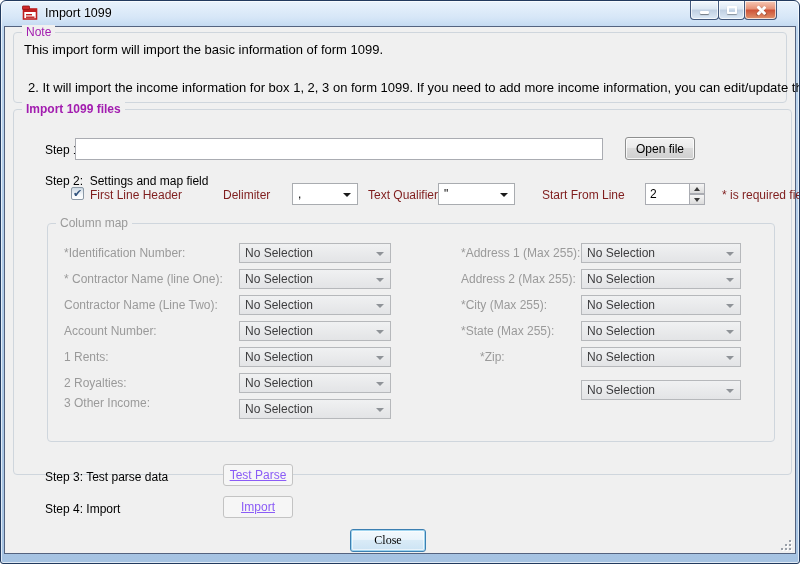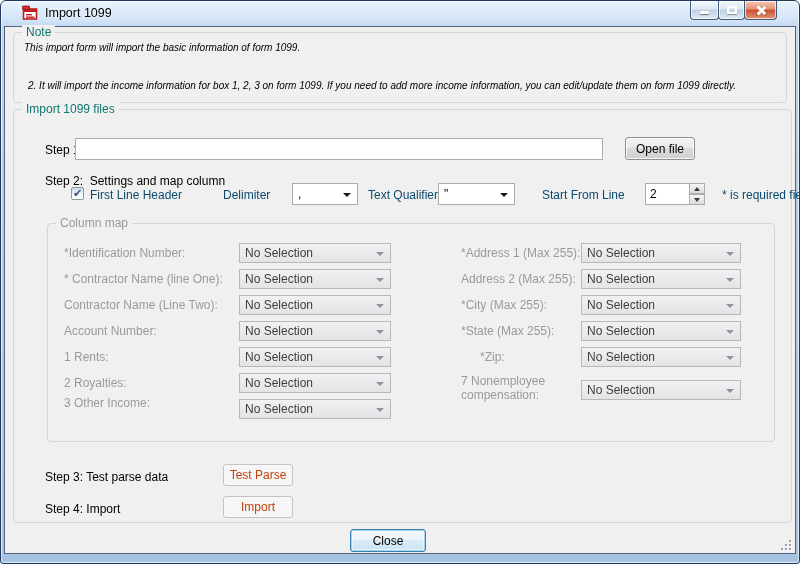--- a/index.html
+++ b/index.html
@@ -28,37 +28,37 @@
   .capbtn.cls{width:33px;background:linear-gradient(180deg,#f7c9b6 0%,#e59075 45%,#cd5136 50%,#e0936c 100%);}
   .min-glyph{width:9px;height:3px;background:#fff;box-shadow:0 1px 1px rgba(0,0,0,.45);border-radius:1px;margin-top:4px;}
   .max-glyph{width:10px;height:8px;border:2px solid #fff;box-shadow:0 1px 1px rgba(0,0,0,.35);border-radius:1px;}
   .x-glyph{position:relative;width:11px;height:11px;}
   .x-glyph::before,.x-glyph::after{content:"";position:absolute;left:4.5px;top:0;width:2.6px;height:11px;background:#fff;border-radius:1px;box-shadow:0 1px 1px rgba(0,0,0,.35);}
   .x-glyph::before{transform:rotate(45deg);}
   .x-glyph::after{transform:rotate(-45deg);}
   
   .client{position:absolute;left:3px;top:25px;right:3px;bottom:9px;background:#f0f0f0;border:1px solid #54637f;}
   .groupbox{position:absolute;border:1px solid #cfd6dd;border-radius:4px;}
-  .legend{position:absolute;top:-8px;left:8px;background:#f0f0f0;padding:0 4px;font-size:12px;color:#0f766e;white-space:pre;}
+  .legend{position:absolute;top:-8px;left:8px;background:#f0f0f0;padding:0 4px;font-size:12px;color:#a21caf;white-space:pre;}
   .legend.dis{color:#9a9a9a;}
-  .notetext{position:absolute;white-space:pre;font-size:10px;color:#000;font-style:italic;}
-  .lbl{position:absolute;white-space:pre;font-size:12px;color:#0c4a6e;}
+  .notetext{position:absolute;white-space:pre;font-size:13px;color:#000;}
+  .lbl{position:absolute;white-space:pre;font-size:12px;color:#7f1d1d;}
   .lbl.dis{color:#9a9a9a;}
   .steplabel{position:absolute;white-space:pre;font-size:12px;color:#000;}
   
   .textinput{position:absolute;border:1px solid #aaacb2;background:#fff;font:12px "Liberation Sans",sans-serif;padding:0 4px;outline:none;}
   
   .btn{position:absolute;display:flex;align-items:center;justify-content:center;
     border:1px solid #8e8f8f;border-radius:3px;font-size:12px;color:#000;cursor:pointer;
     background:linear-gradient(180deg,#f3f3f3 0%,#ebebeb 45%,#dbdbdb 50%,#cfcfcf 100%);
     box-shadow:inset 0 0 0 1px rgba(255,255,255,.8);}
-  .btn.disabled{border-color:#c3c3c3;background:#f6f6f6;color:#c2410c;box-shadow:none;cursor:default;}
+  .btn.disabled{border-color:#c3c3c3;background:#f6f6f6;color:#8b5cf6;box-shadow:none;cursor:default;text-decoration:underline;}
   .btn.default{border-color:#3c7fb1;
     background:linear-gradient(180deg,#f3f9fd 0%,#eaf4fb 45%,#d9ebf7 50%,#cce3f4 100%);
-    box-shadow:inset 0 0 0 1px #9fd4ef, inset 0 0 0 2px rgba(255,255,255,.55);}
+    box-shadow:inset 0 0 0 1px #9fd4ef, inset 0 0 0 2px rgba(255,255,255,.55);font-family:Liberation Serif, serif;}
   
   .checkbox{position:absolute;width:13px;height:13px;border:1px solid #8b99a6;border-radius:2px;
     background:linear-gradient(180deg,#cdd8e2,#f4f8fb 60%,#ffffff);display:flex;align-items:center;justify-content:center;cursor:pointer;}
   .checkmark{font-size:11px;line-height:11px;color:#31537d;margin-top:-1px;}
   
   .combo{position:absolute;height:22px;border:1px solid #a9acb0;background:#fff;cursor:pointer;}
   .combo .cval{position:absolute;left:5px;top:3px;right:18px;font-size:12px;color:#000;white-space:pre;overflow:hidden;}
   .combo .carrow{position:absolute;right:6px;top:9px;width:0;height:0;border-left:4px solid transparent;border-right:4px solid transparent;border-top:4px solid #1a1a1a;}
   .combo.dis{height:20px;border-color:#b6b8bb;background:linear-gradient(180deg,#f0f1f2,#e3e4e6);cursor:default;}
   .combo.dis .cval{top:2px;color:#3d3d3f;}
@@ -106,31 +106,31 @@
   </div>
 
   <div class="client">
 
     <div class="groupbox" style="left:8px;top:5px;right:8px;height:71px;">
       <span class="legend">Note</span>
       <span class="notetext" style="left:10px;top:9px;">This import form will import the basic information of form 1099.</span>
       <span class="notetext" style="left:14px;top:47px;">2. It will import the income information for box 1, 2, 3 on form 1099. If you need to add more income information, you can edit/update them on form 1099 directly.</span>
     </div>
 
-    <div class="groupbox" style="left:8px;top:82px;right:3px;height:414px;">
+    <div class="groupbox" style="left:8px;top:82px;right:3px;height:366px;font-weight:bold;">
       <span class="legend">Import 1099 files</span>
     </div>
 
     <span class="steplabel" style="left:40px;top:116px;">Step 1:</span>
     <input class="textinput" style="left: 70px; top: 111px; width: 528px; height: 22px;" value="">
     <div class="btn" style="left:620px;top:110px;width:70px;height:23px;">
       <span>Open file</span>
     </div>
 
-    <span class="steplabel" style="left:40px;top:147px;">Step 2:  Settings and map column</span>
+    <span class="steplabel" style="left:40px;top:147px;">Step 2:  Settings and map field</span>
 
     <div class="checkbox" style="left:66px;top:160px;">
       <span class="checkmark">✔</span>
     </div>
     <span class="lbl" style="left:85px;top:161px;">First Line Header</span>
 
     <span class="lbl" style="left:218px;top:161px;">Delimiter</span>
     <div class="combo" style="left:287px;top:156px;width:66px;">
       <span class="cval">,</span>
       <span class="carrow"></span>
@@ -222,21 +222,20 @@
         <span class="cval">No Selection</span>
           <span class="carrow"></span>
       </div>
 
       <span class="lbl dis" style="left:413px;top:126px;margin-left:19px;">*Zip:</span>
       <div class="combo dis" style="left:533px;top:123px;width:160px;">
         <span class="cval">No Selection</span>
           <span class="carrow"></span>
       </div>
 
-      <span class="wraplbl" style="left:413px;top:150px;">7 Nonemployee compensation:</span>
       <div class="combo dis" style="left:533px;top:156px;width:160px;">
         <span class="cval">No Selection</span>
           <span class="carrow"></span>
       </div>
     </div>
 
     <span class="steplabel" style="left:40px;top:443px;">Step 3: Test parse data</span>
     <div class="btn disabled" style="left:218px;top:437px;width:70px;height:22px;">
       <span>Test Parse</span>
     </div>

